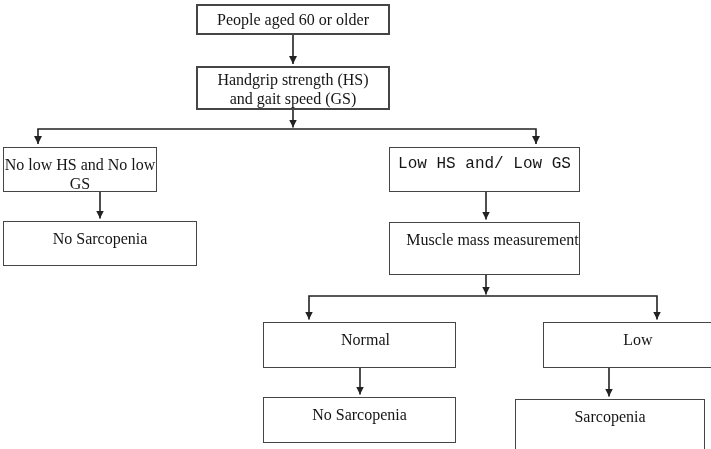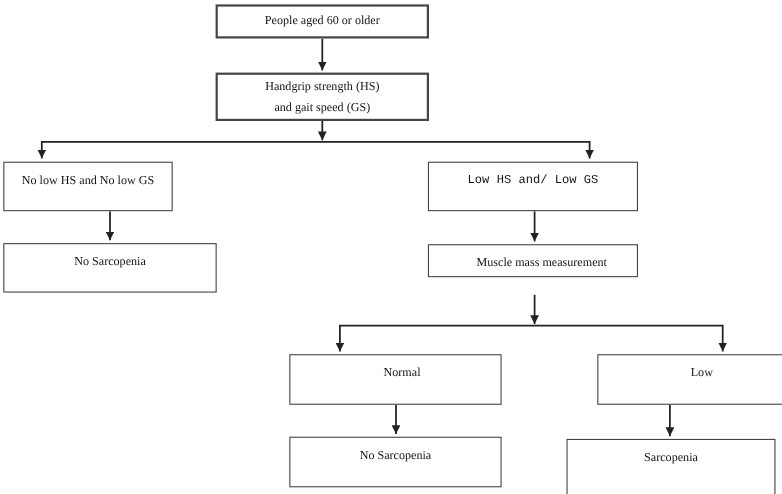--- a/index.html
+++ b/index.html
@@ -24,34 +24,34 @@
     left: 0; top: 0;
     width: 711px; height: 449px;
   }
   .arrow-layer path { stroke: var(--arrow-c); stroke-width: 1.6; fill: none; }
   .arrow-layer marker path { fill: var(--arrow-c); stroke: none; }
   .node {
     position: absolute;
     background: var(--bg);
     border: 1.4px solid var(--border-c);
     text-align: center;
-    font-size: 11px;
+    font-size: 16px;
     line-height: 19px;
     padding-top: 7px;
   }
   .node.thick { border-width: 2px; }
   .node .line { display: block; }
 
   
   #node-people      { left: 196px; top: 4px;   width: 194px; height: 31px; padding-top: 4px; }
   #node-handgrip    { left: 196px; top: 66px;  width: 194px; height: 44px; padding-top: 2px; }
   #node-nolow       { left: 3px;   top: 147px; width: 154px; height: 45px; }
   #node-low         { left: 389px; top: 147px; width: 191px; height: 45px; font-family: Liberation Mono, monospace; }
   #node-nosarc-left { left: 3px;   top: 221px; width: 194px; height: 45px; }
-  #node-muscle      { left: 389px; top: 222px; width: 191px; height: 30px; padding-left: 16px; }
+  #node-muscle      { left: 389px; top: 222px; width: 191px; height: 53px; padding-left: 16px; }
   #node-normal      { left: 263px; top: 322px; width: 193px; height: 46px; padding-left: 12px; }
   #node-lowmass     { left: 515px; top: 322px; width: 190px; height: 46px; margin-left: 28px; }
   #node-nosarc-bot  { left: 263px; top: 397px; width: 193px; height: 46px; }
   #node-sarc        { left: 515px; top: 399px; width: 190px; height: 58px; }
 </style>
 </head>
 <body>
 
 <div class="canvas">
 

